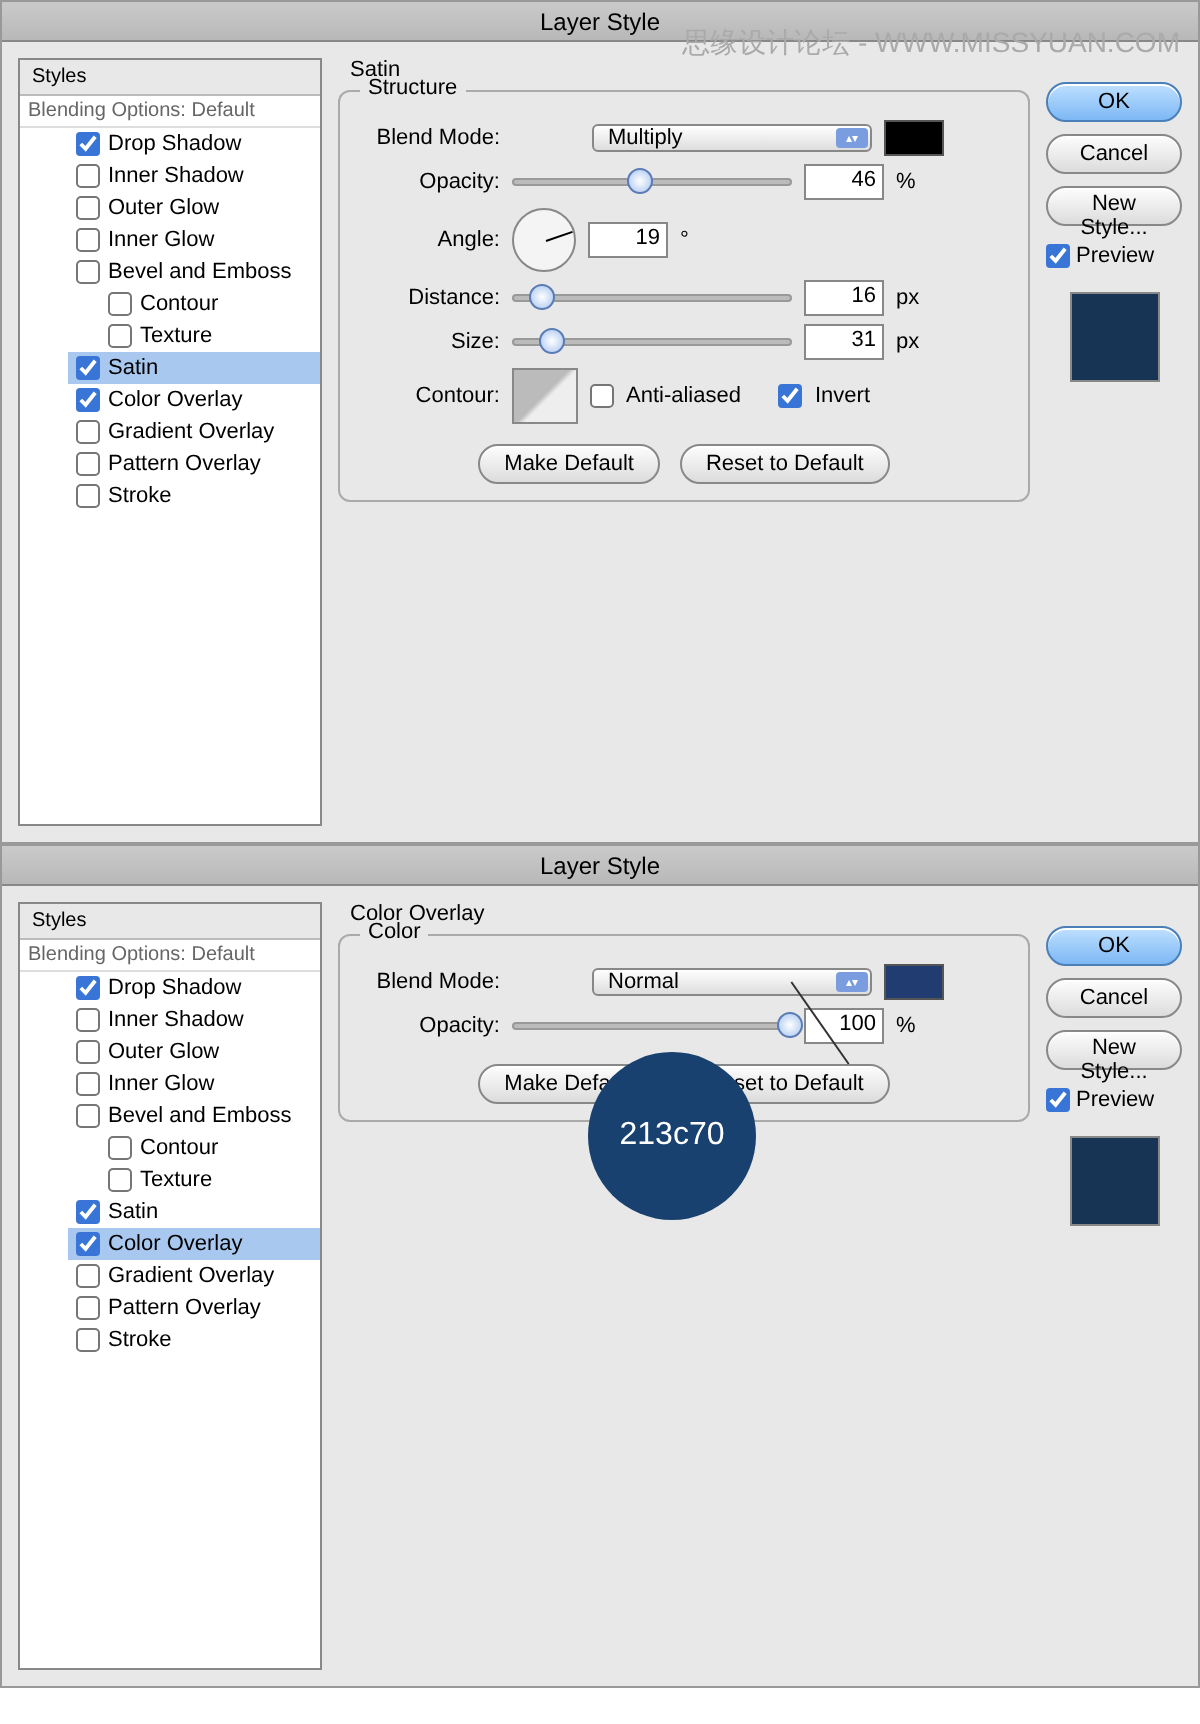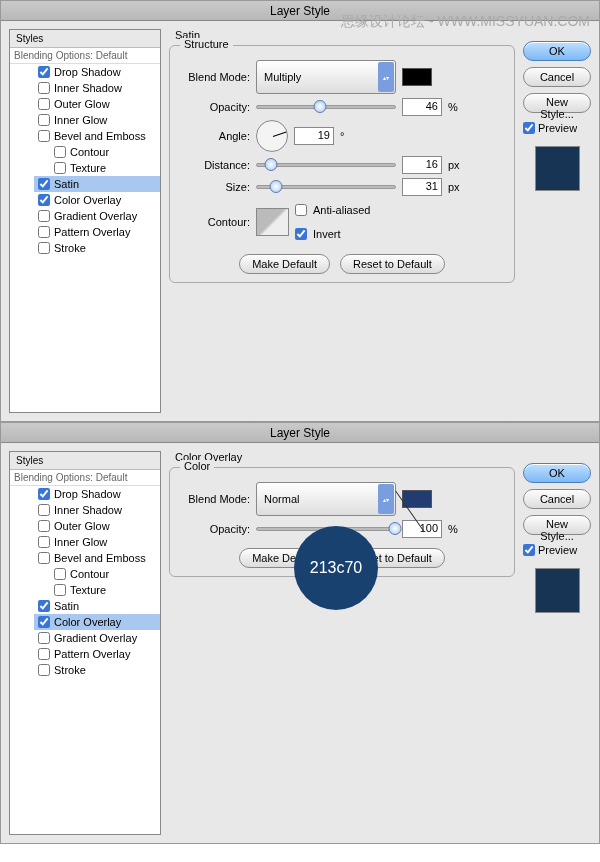--- a/index.html
+++ b/index.html
@@ -14,39 +14,39 @@
     .style-item { display: flex; align-items: center; gap: 4px; padding: 2px 4px; font-size: 11px; cursor: default; margin-left: 24px; }
     .style-item.selected { background: #a8c8f0; }
     .style-item.indent { padding-left: 20px; }
     input[type="checkbox"] { width: 12px; height: 12px; accent-color: #3875d7; }
     .main-panel { flex: 1; position: relative; }
     .group { border: 1px solid #aaa; border-radius: 6px; padding: 10px 8px 8px; margin-top: 4px; position: relative; background: #e8e8e8; }
     .group-title { position: absolute; top: -8px; left: 10px; background: #e8e8e8; padding: 0 4px; font-size: 11px; }
     .panel-title { font-size: 11px; margin-left: 6px; margin-bottom: 2px; }
     .row { display: flex; align-items: center; gap: 6px; margin: 4px 0; }
     .row .label { width: 72px; text-align: right; font-size: 11px; }
-    .dropdown { background: linear-gradient(#fff,#ddd); border: 1px solid #888; border-radius: 3px; height: 34px; min-width: 140px; position: relative; display: flex; align-items: center; padding: 0 22px 0 7px; font-size: 11px; }
+    .dropdown { background: linear-gradient(#fff,#ddd); border: 1px solid #888; border-radius: 3px; height: 14px; min-width: 140px; position: relative; display: flex; align-items: center; padding: 0 22px 0 7px; font-size: 11px; margin-left: 40px; }
     .dropdown .arrows { position: absolute; right: 1px; top: 1px; bottom: 1px; width: 16px; background: #7a9de0; border-radius: 2px; display: flex; flex-direction: column; align-items: center; justify-content: center; font-size: 6px; color: #fff; }
     .swatch { width: 30px; height: 18px; background: #000; border: 1px solid #555; }
     .slider { flex: 1; height: 4px; background: #bbb; border-radius: 3px; position: relative; max-width: 140px; border: 1px solid #999; }
     .thumb { position: absolute; top: -6px; width: 13px; height: 13px; background: radial-gradient(#fff,#a5c3ef); border: 1px solid #5a7bb5; border-radius: 50%; transform: translateX(-50%); }
     .numbox { width: 40px; height: 18px; background: #fff; border: 1px solid #888; text-align: right; padding: 1px 3px; font-size: 11px; }
     .unit { font-size: 11px; }
     .angle-wheel { width: 32px; height: 32px; border: 1px solid #888; border-radius: 50%; background: #f4f4f4; position: relative; }
     .angle-line { position: absolute; width: 14px; height: 1px; background: #000; top: 15px; left: 16px; transform-origin: 0 50%; transform: rotate(-19deg); }
     .contour-box { width: 33px; height: 28px; border: 1px solid #888; background: linear-gradient(135deg, #bbb 48%, #eee 55%); display: inline-block; vertical-align: middle; }
     .button-row { display: flex; gap: 10px; justify-content: center; margin-top: 10px; }
     .aqua-btn { background: linear-gradient(#fdfdfd, #dcdcdc); border: 1px solid #888; border-radius: 10px; padding: 2px 12px; font-size: 11px; height: 20px; box-shadow: 0 1px 0 #fff inset; }
     .right-panel { width: 68px; display: flex; flex-direction: column; gap: 6px; align-items: stretch; }
     .aqua-btn.primary { background: linear-gradient(#bfe0ff, #7db8f5); border-color: #4a7fb8; margin-top: 12px; }
     .preview-row { display: flex; gap: 3px; align-items: center; font-size: 11px; margin-top: 3px; }
     .preview-swatch { width: 45px; height: 45px; background: #183455; border: 1px solid #888; margin-top: 6px; margin-left: 12px; }
     .circle-callout { position: absolute; width: 84px; height: 84px; background: #184170; border-radius: 50%; display: flex; align-items: center; justify-content: center; color: #fff; font-size: 16px; font-weight: normal; z-index: 50; }
     .callout-line { position: absolute; width: 50px; height: 1px; background: #333; z-index: 49; }
-    .stack { display:flex; flex-direction: column; gap:4px;}
+    .stack { display:flex; flex-direction: row; gap:19px;}
     .swatch.blue { background:#213c70; }
   </style>
 </head>
 <body>
 
 <div class="watermark">思缘设计论坛 - WWW.MISSYUAN.COM</div>
 
 <div class="dialog">
   <div class="title-bar">Layer Style</div>
   <div class="dialog-body">

